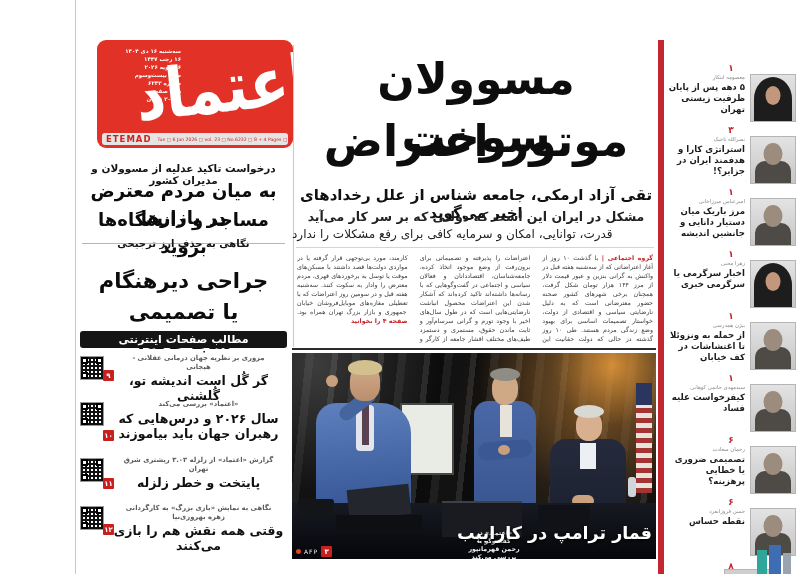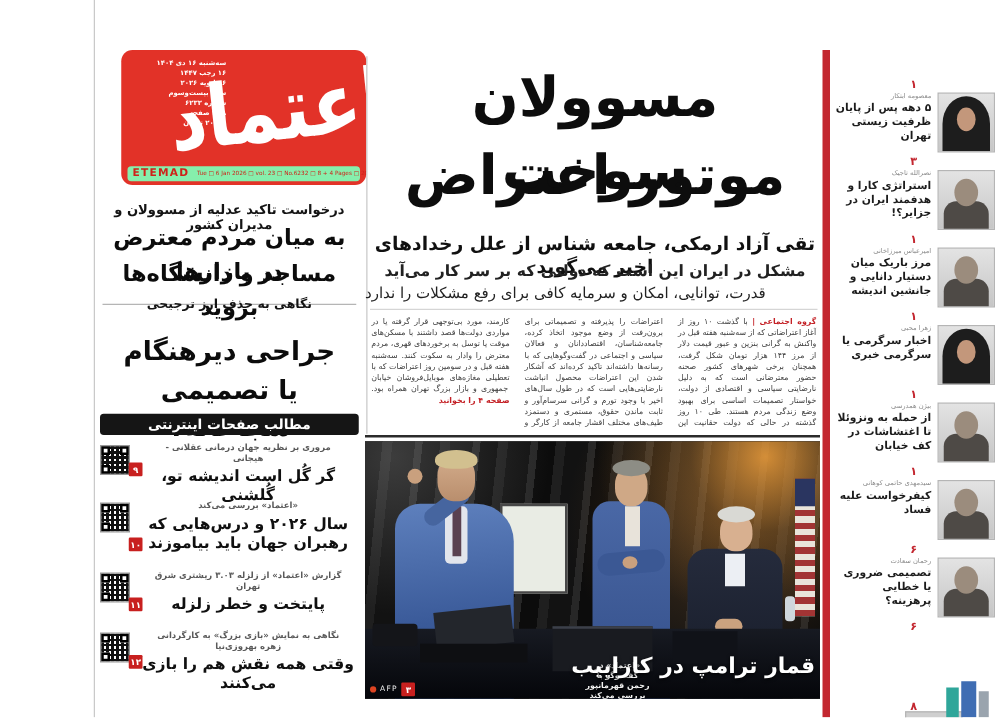--- a/index.html
+++ b/index.html
@@ -5,21 +5,21 @@
   html,body{margin:0;padding:0;background:#fff}
   .page{position:relative;width:800px;height:574px;background:#fff;overflow:hidden;
         font-family:"DejaVu Sans",sans-serif;direction:rtl;color:#111}
   .abs{position:absolute}
 
   
   .masthead{left:97px;top:40px;width:196px;height:108px;background:#e23228;border-radius:9px;overflow:hidden}
   .m-dates{left:10px;top:7px;width:74px;text-align:right;color:#fff;font-size:5.5px;line-height:8px;font-weight:700}
   .m-logo{left:50px;top:2px;width:150px;height:92px;display:flex;align-items:center;justify-content:center;
           color:#fff;font-size:58px;font-weight:900;transform:rotate(-6deg) scaleY(1.18);letter-spacing:-3px}
-  .m-strip{left:5px;right:5px;bottom:3px;height:12px;background:#86efac;border-radius:3px;direction:ltr;
+  .m-strip{left:5px;right:5px;bottom:3px;height:12px;background:#e5e5e5;border-radius:3px;direction:ltr;
            display:flex;align-items:center;padding:0 4px;gap:6px}
   .m-etemad{color:#cf2119;font-weight:900;font-size:8.5px;letter-spacing:1px}
   .m-info{color:#cf2119;font-size:4.6px;white-space:nowrap}
 
   
   .vline{background:#c9c9c9;width:1px}
   .hline{background:#b5b5b5;height:1px}
 
   
   .lead-h{left:300px;width:352px;text-align:center;font-weight:900;font-size:44px;line-height:58px;color:#0d0d0d;letter-spacing:-1px}
@@ -311,20 +311,27 @@
       <div class="portrait"></div>
       <div class="sb-txt">
         <div class="sb-name">رحمان سعادت</div>
         <div class="sb-note">تصمیمی ضروری یا خطایی پرهزینه؟</div>
       </div>
     </div>
   </div>
 
   <div class="abs sb-entry" style="top:498px">
     <div class="sb-num">۶</div>
+    <div class="sb-row">
+      <div class="portrait"></div>
+      <div class="sb-txt">
+        <div class="sb-name">حسن فروزانفرد</div>
+        <div class="sb-note">نقطه حساس</div>
+      </div>
+    </div>
   </div>
 
   <div class="abs sb-num" style="left:666px;top:562px;width:130px">۸</div>
   <div class="abs" style="left:724px;top:569px;width:44px;height:5px;background:#cfcfcf;border:1px solid #b5b5b5"></div>
 
   <div class="colorbar" style="left:757px;top:550px;width:10px;height:24px;background:#2fa69a"></div>
   <div class="colorbar" style="left:769px;top:545px;width:12px;height:29px;background:#3f6db3"></div>
   <div class="colorbar" style="left:783px;top:553px;width:8px;height:21px;background:#9aa4ae"></div>
 
 </div>

